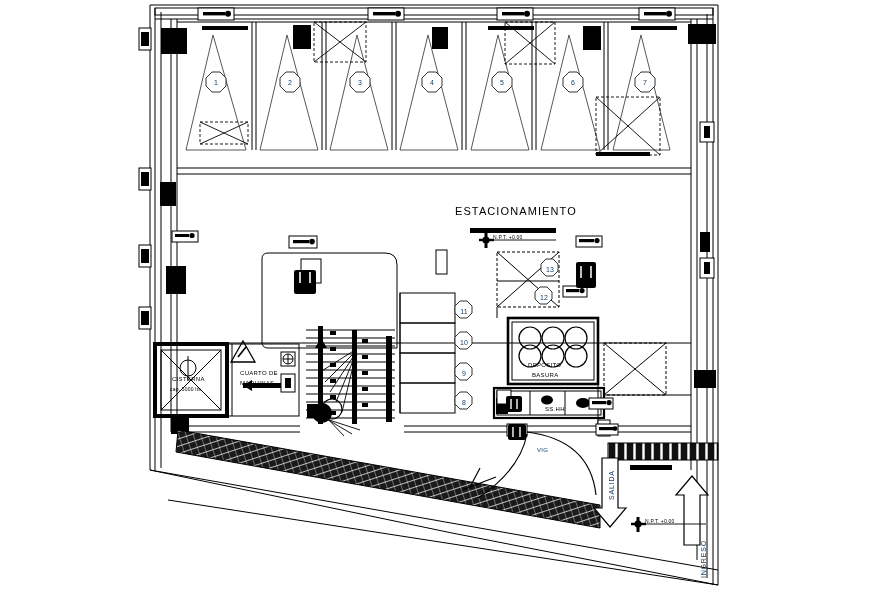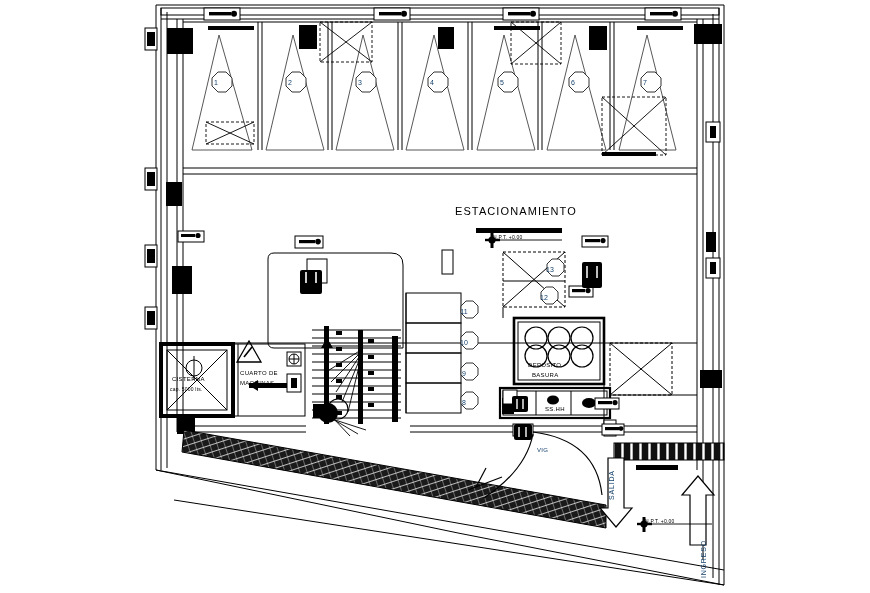--- a/index.html
+++ b/index.html
@@ -1,18 +1,18 @@
 <!DOCTYPE html>
 <html><head>
 <meta charset="utf-8">
 <style>
   html,body{margin:0;padding:0;background:#ffffff;}
   body{width:870px;height:593px;overflow:hidden;
        font-family:"Liberation Sans", sans-serif;}
-  #plan{position:relative;width:791px;height:593px;background:#ffffff;padding-left:6px;}
+  #plan{position:relative;width:791px;height:593px;background:#ffffff;}
   #plan svg{display:block;}
   .lbl{position:absolute;color:#000;white-space:nowrap;font-family:"Liberation Sans",sans-serif;}
   .t-title{font-size:11px;letter-spacing:1.1px;}
   .t-sm{font-size:6px;letter-spacing:.3px;}
   .t-xs{font-size:5px;letter-spacing:.2px;}
   .t-rm{font-size:7px;letter-spacing:.8px;}
   .vert{transform:rotate(-90deg);transform-origin:0 0;}
   .bay-num{position:absolute;font-size:7px;color:#13406b;
            display:flex;align-items:center;justify-content:center;
            width:16px;height:16px;}

